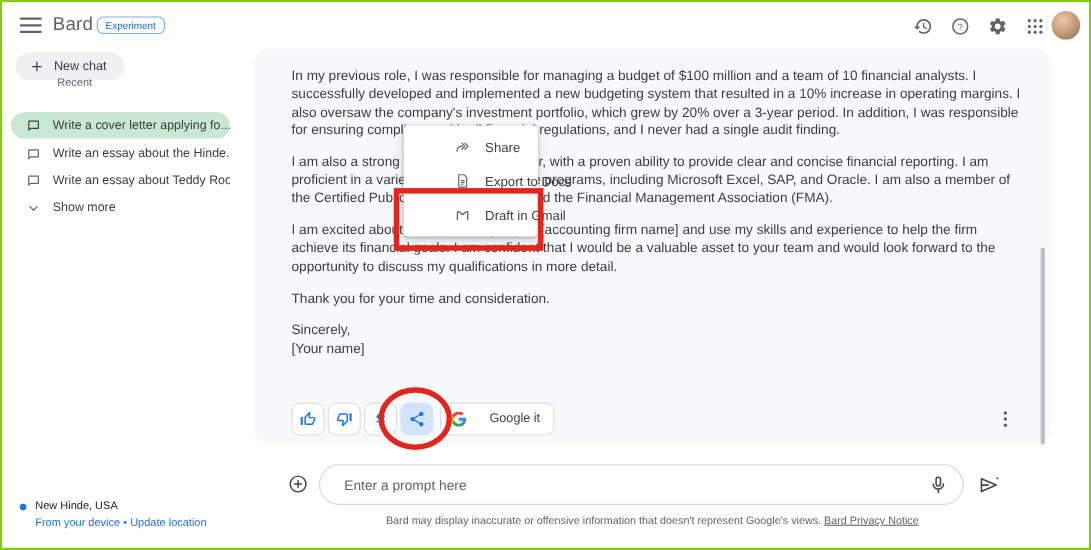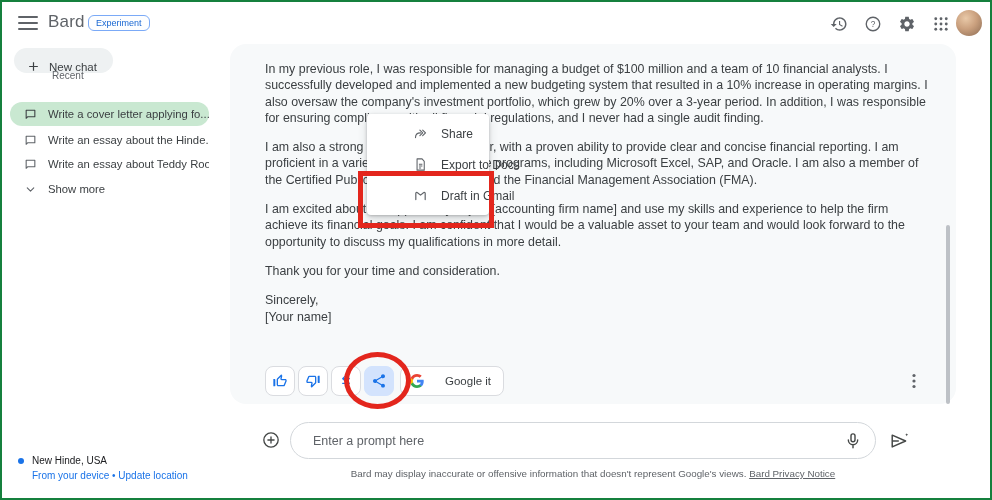--- a/index.html
+++ b/index.html
@@ -1,32 +1,32 @@
 <!DOCTYPE html>
 <html><head>
 <meta charset="utf-8">
 <title>Bard</title>
 <style>
   * { margin:0; padding:0; box-sizing:border-box; }
   html,body { background:#fff; font-family:"Liberation Sans","DejaVu Sans",sans-serif; }
-  .frame { position:relative; width:992px; height:500px; border:2px solid #15803d; background:#fff; overflow:hidden; }
+  .frame { position:relative; width:992px; height:500px; border:2px solid #84cc16; background:#fff; overflow:hidden; }
 
   
   .header { position:absolute; left:0; top:0; width:100%; height:42px; background:#fff; }
   .hamburger { position:absolute; left:16px; top:12px; width:20px; height:18px; display:flex; flex-direction:column; justify-content:space-between; padding:2px 0; cursor:pointer; }
   .hamburger span { height:2px; background:#5f6368; border-radius:1px; }
   .brand { position:absolute; left:46px; top:10px; font-size:17px; color:#5f6368; letter-spacing:.2px; }
   .badge { position:absolute; left:86px; top:13px; font-size:9px; color:#1967d2; border:1px solid #7baaf7; border-radius:6px; padding:2px 7px; background:#fdfeff; }
   .hicon { position:absolute; top:13px; width:18px; height:18px; cursor:pointer; }
   .hicon svg { width:18px; height:18px; display:block; }
   .avatar { position:absolute; left:954px; top:8px; width:26px; height:26px; border-radius:50%;
             background:radial-gradient(circle at 38% 32%, #e9c9a8 0%, #caa07e 45%, #8a6a52 100%); cursor:pointer; }
 
   
-  .newchat { position:absolute; left:12px; top:46px; height:25px; display:flex; align-items:flex-end; gap:9px; background:#eef1f2; border-radius:13px; padding:0 16px 0 13px; cursor:pointer; }
+  .newchat { position:absolute; left:12px; top:46px; height:25px; display:flex; align-items:center; gap:9px; background:#eef1f2; border-radius:13px; padding:0 16px 0 13px; cursor:pointer; }
   .newchat svg { width:13px; height:13px; }
   .newchat .lbl { font-size:11.5px; color:#3c4043; }
   .recent { position:absolute; left:22px; top:68px; font-size:10px; color:#5f6368;padding-left:28px; }
   .chat-item { position:absolute; left:8px; width:199px; height:24px; display:flex; align-items:center; gap:11px; padding-left:14px; border-radius:13px; cursor:pointer; }
   .chat-item.active { background:#c9e8d1; }
   .chat-item svg { width:13px; height:13px; flex:0 0 auto; }
   .chat-item .lbl { font-size:11.3px; color:#3c4043; white-space:nowrap; overflow:hidden; }
   .location { position:absolute; left:16px; top:453px; font-size:10px; }
   .loc-line1 { display:flex; align-items:center; gap:8px; color:#202124; }
   .loc-dot { width:6px; height:6px; border-radius:50%; background:#1a73e8; }

